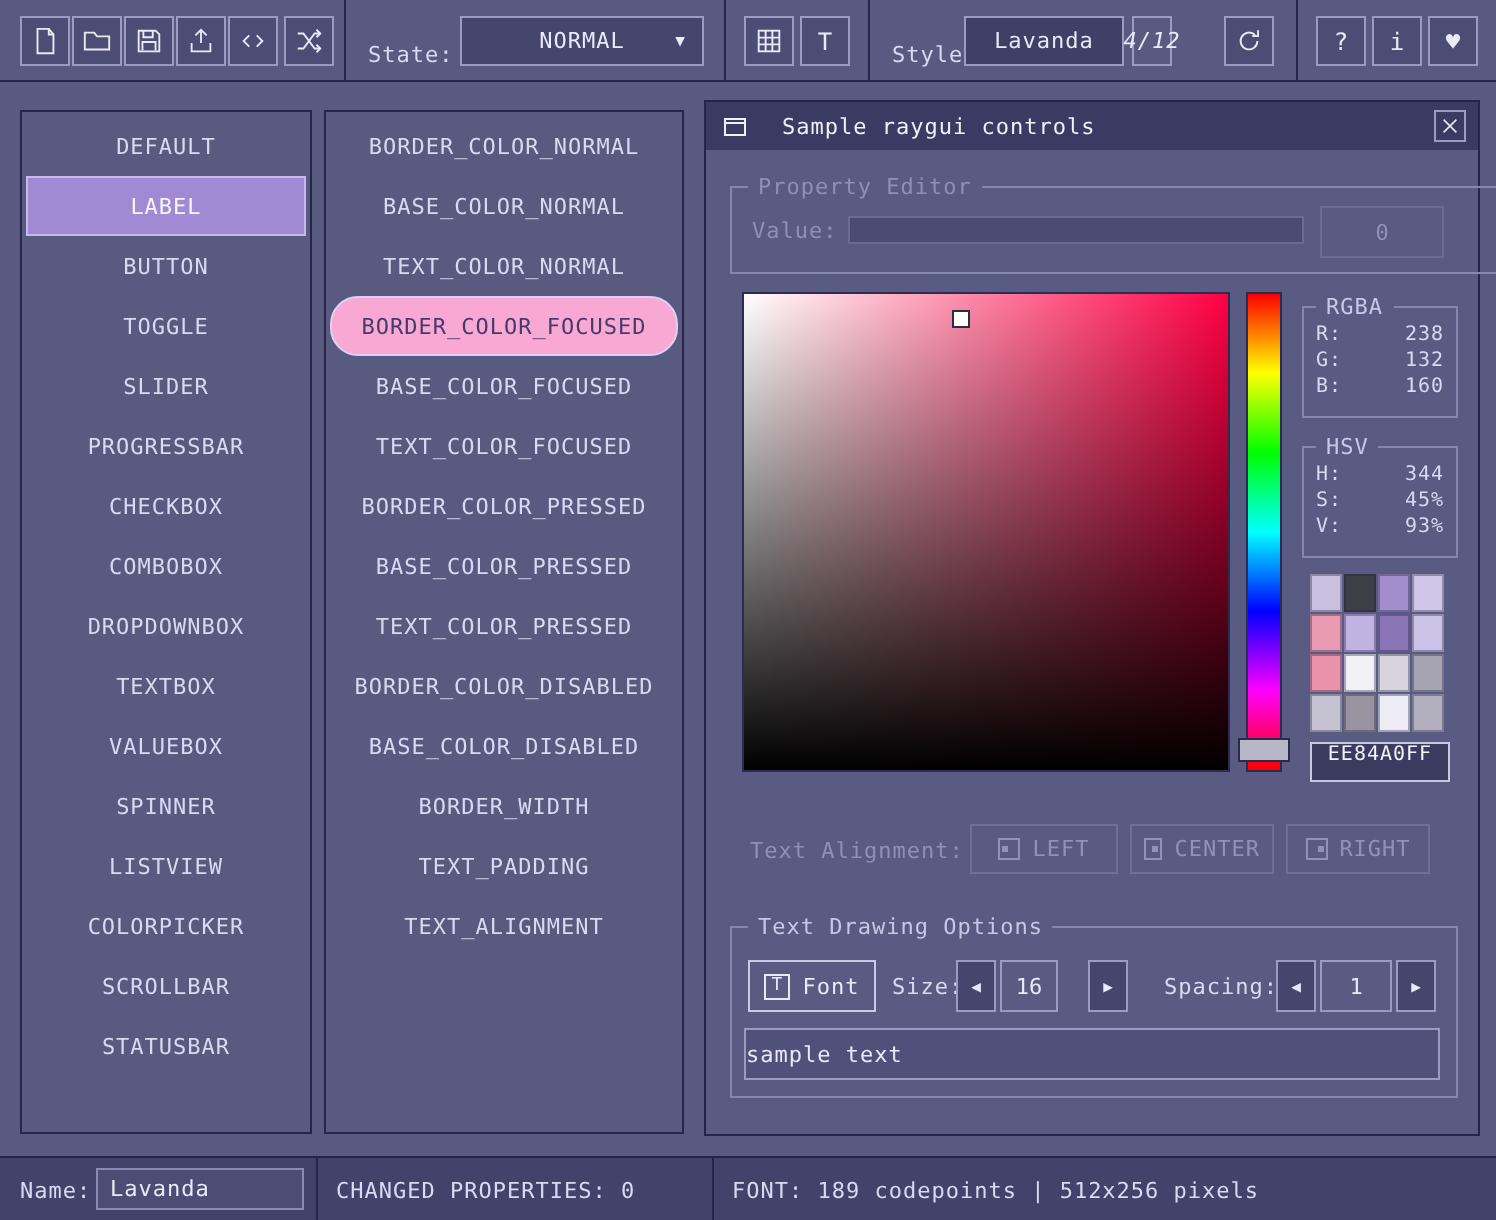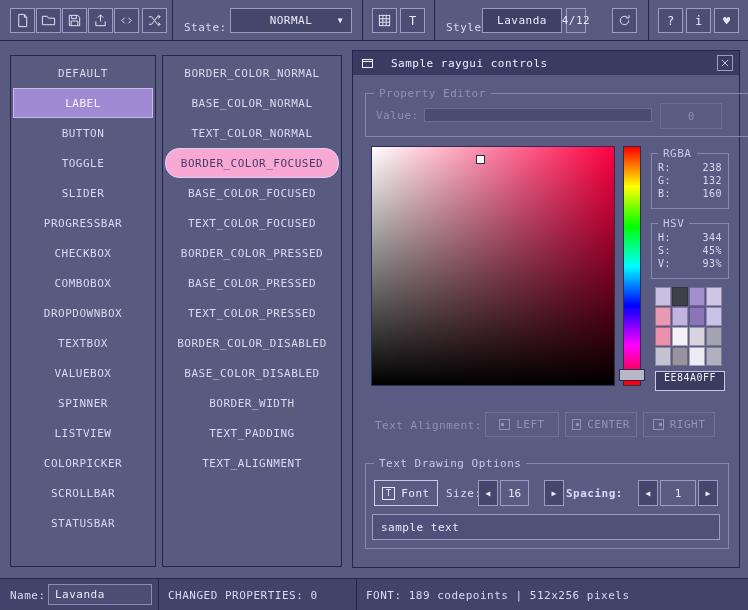--- a/index.html
+++ b/index.html
@@ -87,21 +87,21 @@
             display:flex;align-items:center;justify-content:center;gap:6px;font-size:11px;
             letter-spacing:.5px;font-family:inherit;cursor:pointer;box-sizing:border-box;}
   .t-ic{width:13px;height:13px;border:1px solid #e9e9f8;font-size:9px;line-height:11px;
         text-align:center;display:inline-block;box-sizing:border-box;}
   .spin-btn{position:absolute;background:#45466c;border:1px solid #9b9cc2;color:#e9e9f8;
             display:flex;align-items:center;justify-content:center;font-size:8px;cursor:pointer;
             padding:0;box-sizing:border-box;font-family:inherit;}
   .spin-box{position:absolute;border:1px solid #9b9cc2;display:flex;align-items:center;
             justify-content:center;font-size:11px;color:#e9e9f8;box-sizing:border-box;}
   .textbox{position:absolute;border:1px solid #9b9cc2;background:#50517a;color:#e9e9f8;
-           font-size:11px;letter-spacing:.5px;display:flex;align-items:center;padding-left:8px;
+           font-size:11px;letter-spacing:.5px;display:flex;align-items:center;
            box-sizing:border-box;cursor:text;}
 
   
   .statusbar{position:absolute;left:0;top:578px;width:748px;height:32px;background:#42436a;
              border-top:1px solid #25254a;box-sizing:border-box;}
   .sb-sep{position:absolute;top:0;width:1px;height:31px;background:#25254a;}
   .sb-text{position:absolute;top:10px;font-size:11px;letter-spacing:.5px;color:#d9daf2;white-space:nowrap;}
   .sb-box{position:absolute;left:48px;top:5px;width:104px;height:21px;border:1px solid #8a8bb2;
           background:#4c4d75;font-size:11px;letter-spacing:.5px;color:#e9e9f8;display:flex;
           align-items:center;padding-left:6px;box-sizing:border-box;}
@@ -165,21 +165,21 @@
     <button class="tbtn" style="left:400px;">
       <span>T</span>
     </button>
 
     <div class="vsep" style="left:434px;"></div>
 
     <span class="tb-label" style="left:446px;">Style:</span>
     <div class="tb-box tb-textbox" style="left:482px;width:80px;">
       <span>Lavanda</span>
     </div>
-    <div class="tb-box" style="left:566px;width:20px;">
+    <div class="tb-box" style="left:566px;width:20px;font-style:italic;">
       <span>4/12</span>
     </div>
     <button class="tbtn" style="left:612px;">
       <svg width="15" height="15" viewBox="0 0 16 16">
           <path d="M12.5 8a4.5 4.5 0 1 1-1.3-3.2" fill="none" stroke="#e9e9f8"></path>
           <path d="M12.8 2.3v3h-3" fill="none" stroke="#e9e9f8"></path>
         </svg>
     </button>
 
     <div class="vsep" style="left:648px;"></div>
@@ -341,21 +341,21 @@
       <button class="spin-btn" style="left:112px;top:16px;width:20px;height:26px;">
         <span>◀</span>
       </button>
       <div class="spin-box" style="left:134px;top:16px;width:29px;height:26px;">
         <span>16</span>
       </div>
       <button class="spin-btn" style="left:178px;top:16px;width:20px;height:26px;">
         <span>▶</span>
       </button>
 
-      <span class="small-label" style="left:200px;top:23px;font-weight:bold;">Spacing:</span>
+      <span class="small-label" style="left:216px;top:23px;">Spacing:</span>
       <button class="spin-btn" style="left:272px;top:16px;width:20px;height:26px;">
         <span>◀</span>
       </button>
       <div class="spin-box" style="left:294px;top:16px;width:36px;height:26px;">
         <span>1</span>
       </div>
       <button class="spin-btn" style="left:332px;top:16px;width:20px;height:26px;">
         <span>▶</span>
       </button>
 

